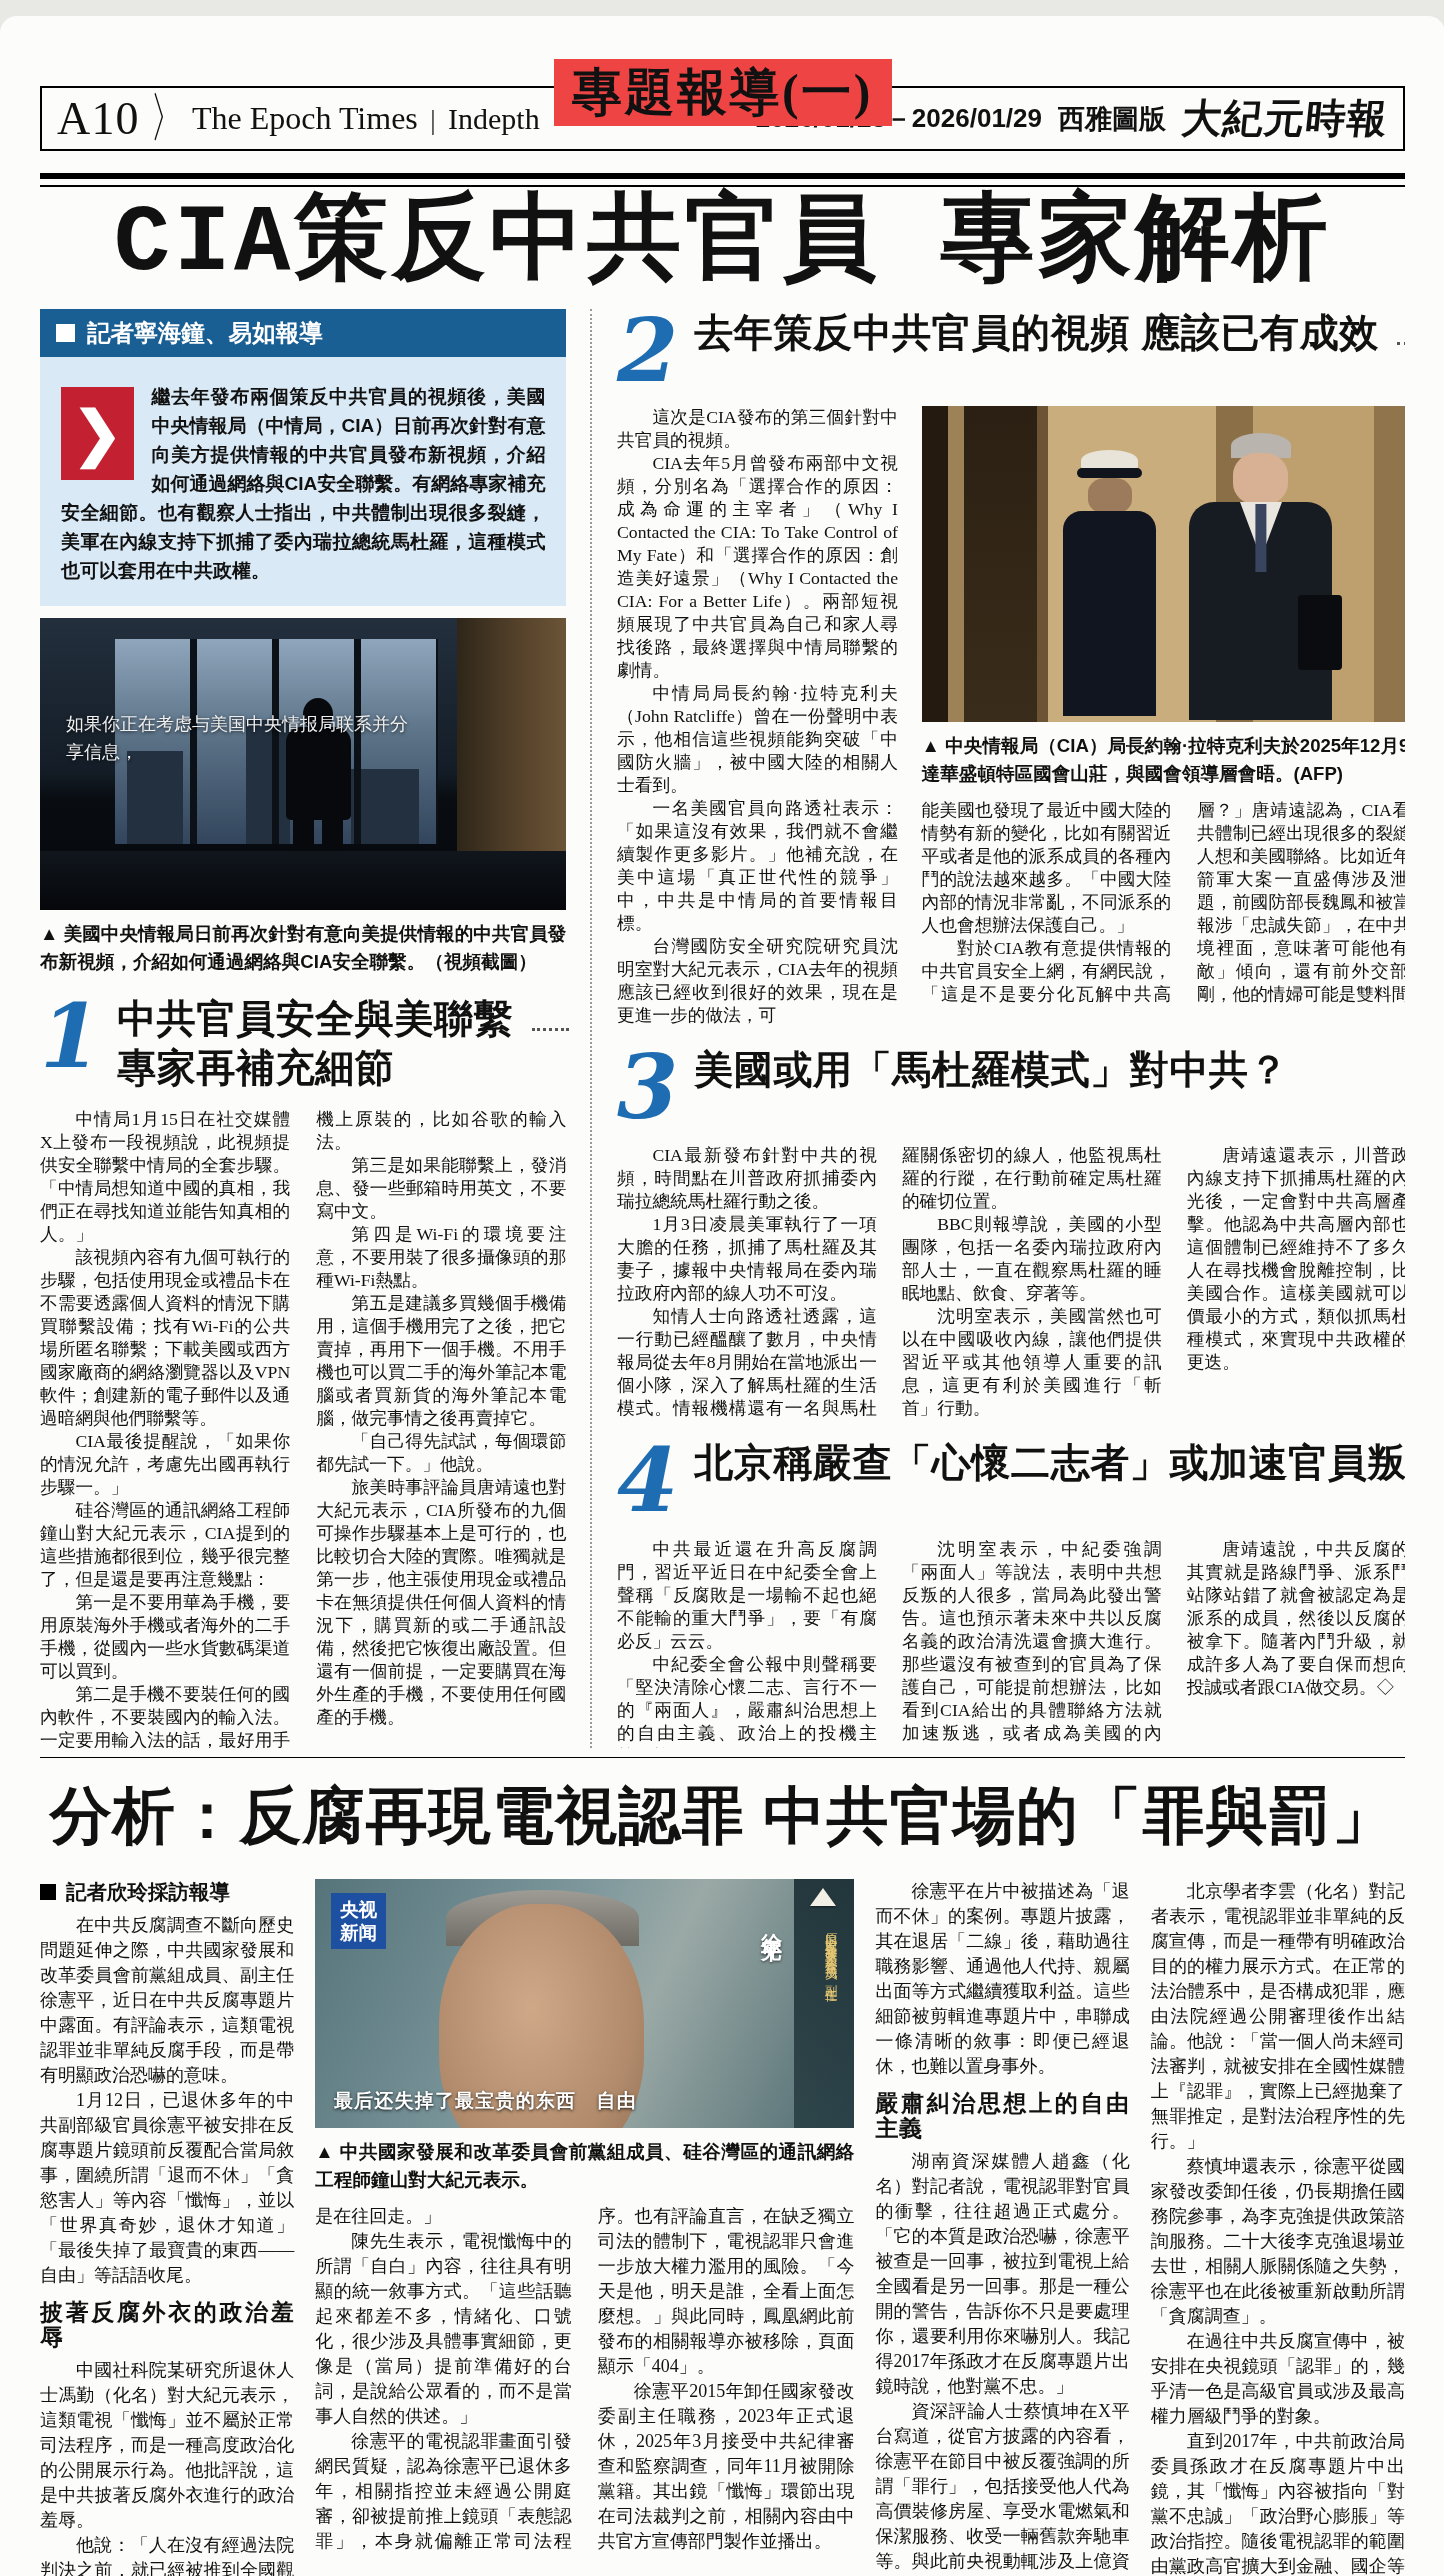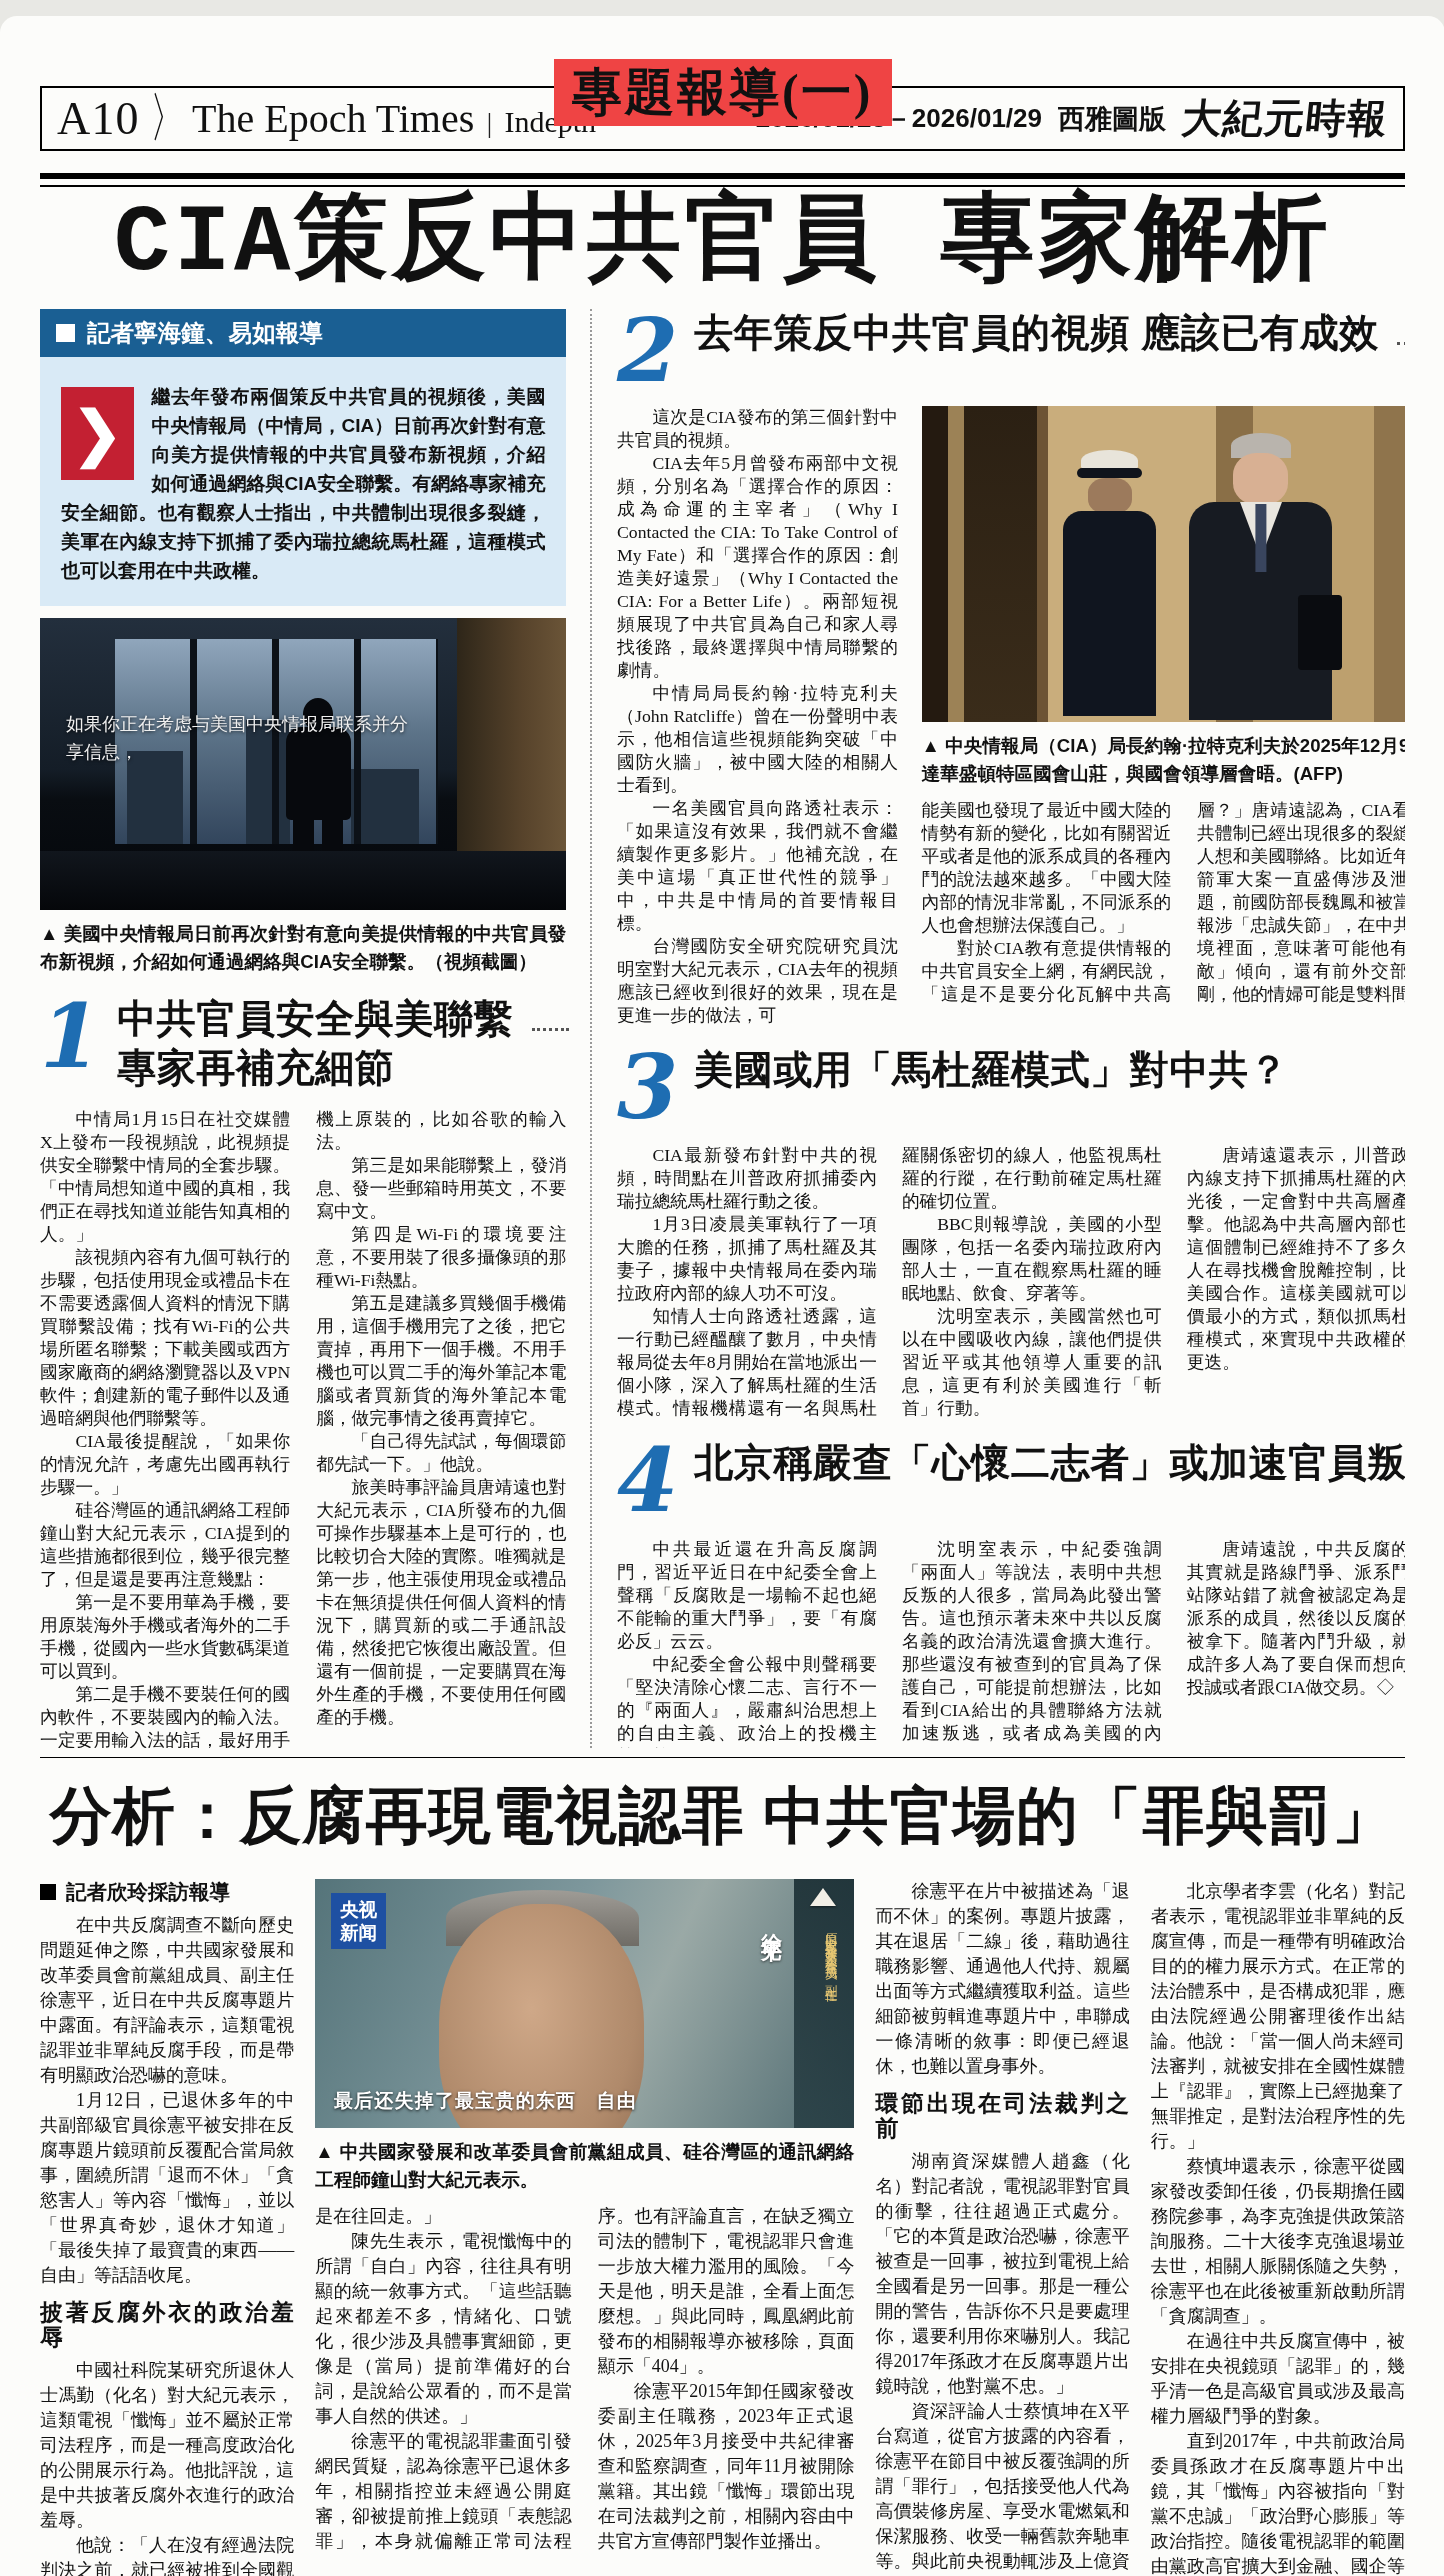--- a/index.html
+++ b/index.html
@@ -13,21 +13,21 @@
 
   
   .masthead {
     position: absolute; top: 70px; left: 40px; right: 40px; height: 65px;
     border: 2.5px solid #000; display: flex; align-items: center; padding: 0 15px;
   }
   .mh-left { display:flex; align-items:center; gap:10px; }
   .a10 { font-size: 46px; font-family:"Liberation Serif",serif; letter-spacing:1.2px; }
   .chev { font-size: 36px; font-weight: 300; transform: scaleY(1.5); }
   .mh-brand { display:flex; align-items:baseline; gap:12.4px; margin-left:6.2px; }
-  .brand { font-size: 40px; font-family:"Liberation Serif",serif; }
+  .brand { font-size: 32px; font-family:"Liberation Serif",serif; }
   .brand-sep { font-size: 27px; color:#222; }
   .section-en { font-size: 30px; font-family:"Liberation Serif",serif; }
   .mh-center {
     position:absolute; left:50%; top:-29px; transform:translateX(-50%);
     background:#ef4444; padding: 0 18.6px; font-size:50px; font-weight:900;
     font-family:"Liberation Serif",serif; letter-spacing:2.5px; white-space:nowrap;
   }
   .mh-right { margin-left:auto; display:flex; align-items:center; gap:16px; }
   .mh-dates { font-size: 26px; font-weight:700; font-family:"Liberation Sans",sans-serif; }
   .mh-edition { font-size: 27px; font-weight:900; font-family:"Liberation Sans",sans-serif; }
@@ -372,21 +372,21 @@
         <div class="cols2" style="margin-top:10px">
             <p class="para cont">是在往回走。」</p>
             <p class="para">陳先生表示，電視懺悔中的所謂「自白」內容，往往具有明顯的統一敘事方式。「這些話聽起來都差不多，情緒化、口號化，很少涉及具體事實細節，更像是（當局）提前準備好的台詞，是說給公眾看的，而不是當事人自然的供述。」</p>
             <p class="para">徐憲平的電視認罪畫面引發網民質疑，認為徐憲平已退休多年，相關指控並未經過公開庭審，卻被提前推上鏡頭「表態認罪」，本身就偏離正常司法程序。也有評論直言，在缺乏獨立司法的體制下，電視認罪只會進一步放大權力濫用的風險。「今天是他，明天是誰，全看上面怎麼想。」與此同時，鳳凰網此前發布的相關報導亦被移除，頁面顯示「404」。</p>
             <p class="para">徐憲平2015年卸任國家發改委副主任職務，2023年正式退休，2025年3月接受中共紀律審查和監察調查，同年11月被開除黨籍。其出鏡「懺悔」環節出現在司法裁判之前，相關內容由中共官方宣傳部門製作並播出。</p>
           </div>
       </div>
 
       <div class="an-col">
           <p class="para">徐憲平在片中被描述為「退而不休」的案例。專題片披露，其在退居「二線」後，藉助過往職務影響、通過他人代持、親屬出面等方式繼續獲取利益。這些細節被剪輯進專題片中，串聯成一條清晰的敘事：即便已經退休，也難以置身事外。</p>
-          <h3 class="col-subhead">環節出現在司法裁判之前</h3>
+          <h3 class="col-subhead">嚴肅糾治思想上的自由主義</h3>
           <p class="para">湖南資深媒體人趙鑫（化名）對記者說，電視認罪對官員的衝擊，往往超過正式處分。「它的本質是政治恐嚇，徐憲平被查是一回事，被拉到電視上給全國看是另一回事。那是一種公開的警告，告訴你不只是要處理你，還要利用你來嚇別人。我記得2017年孫政才在反腐專題片出鏡時說，他對黨不忠。」</p>
           <p class="para">資深評論人士蔡慎坤在X平台寫道，從官方披露的內容看，徐憲平在節目中被反覆強調的所謂「罪行」，包括接受他人代為高價裝修房屋、享受水電燃氣和保潔服務、收受一輛舊款奔馳車等。與此前央視動輒涉及上億資金和系統性權錢交易的案件相比，此類案件本身並不突出。</p>
         </div>
       <div class="an-col">
           <p class="para">北京學者李雲（化名）對記者表示，電視認罪並非單純的反腐宣傳，而是一種帶有明確政治目的的權力展示方式。在正常的法治體系中，是否構成犯罪，應由法院經過公開審理後作出結論。他說：「當一個人尚未經司法審判，就被安排在全國性媒體上『認罪』，實際上已經拋棄了無罪推定，是對法治程序性的先行。」</p>
           <p class="para">蔡慎坤還表示，徐憲平從國家發改委卸任後，仍長期擔任國務院參事，為李克強提供政策諮詢服務。二十大後李克強退場並去世，相關人脈關係隨之失勢，徐憲平也在此後被重新啟動所謂「貪腐調查」。</p>
           <p class="para">在過往中共反腐宣傳中，被安排在央視鏡頭「認罪」的，幾乎清一色是高級官員或涉及最高權力層級鬥爭的對象。</p>
           <p class="para">直到2017年，中共前政治局委員孫政才在反腐專題片中出鏡，其「懺悔」內容被指向「對黨不忠誠」「政治野心膨脹」等政治指控。隨後電視認罪的範圍由黨政高官擴大到金融、國企等系統性權錢交易的案件相關人員。◇</p>
         </div>
     </div>

